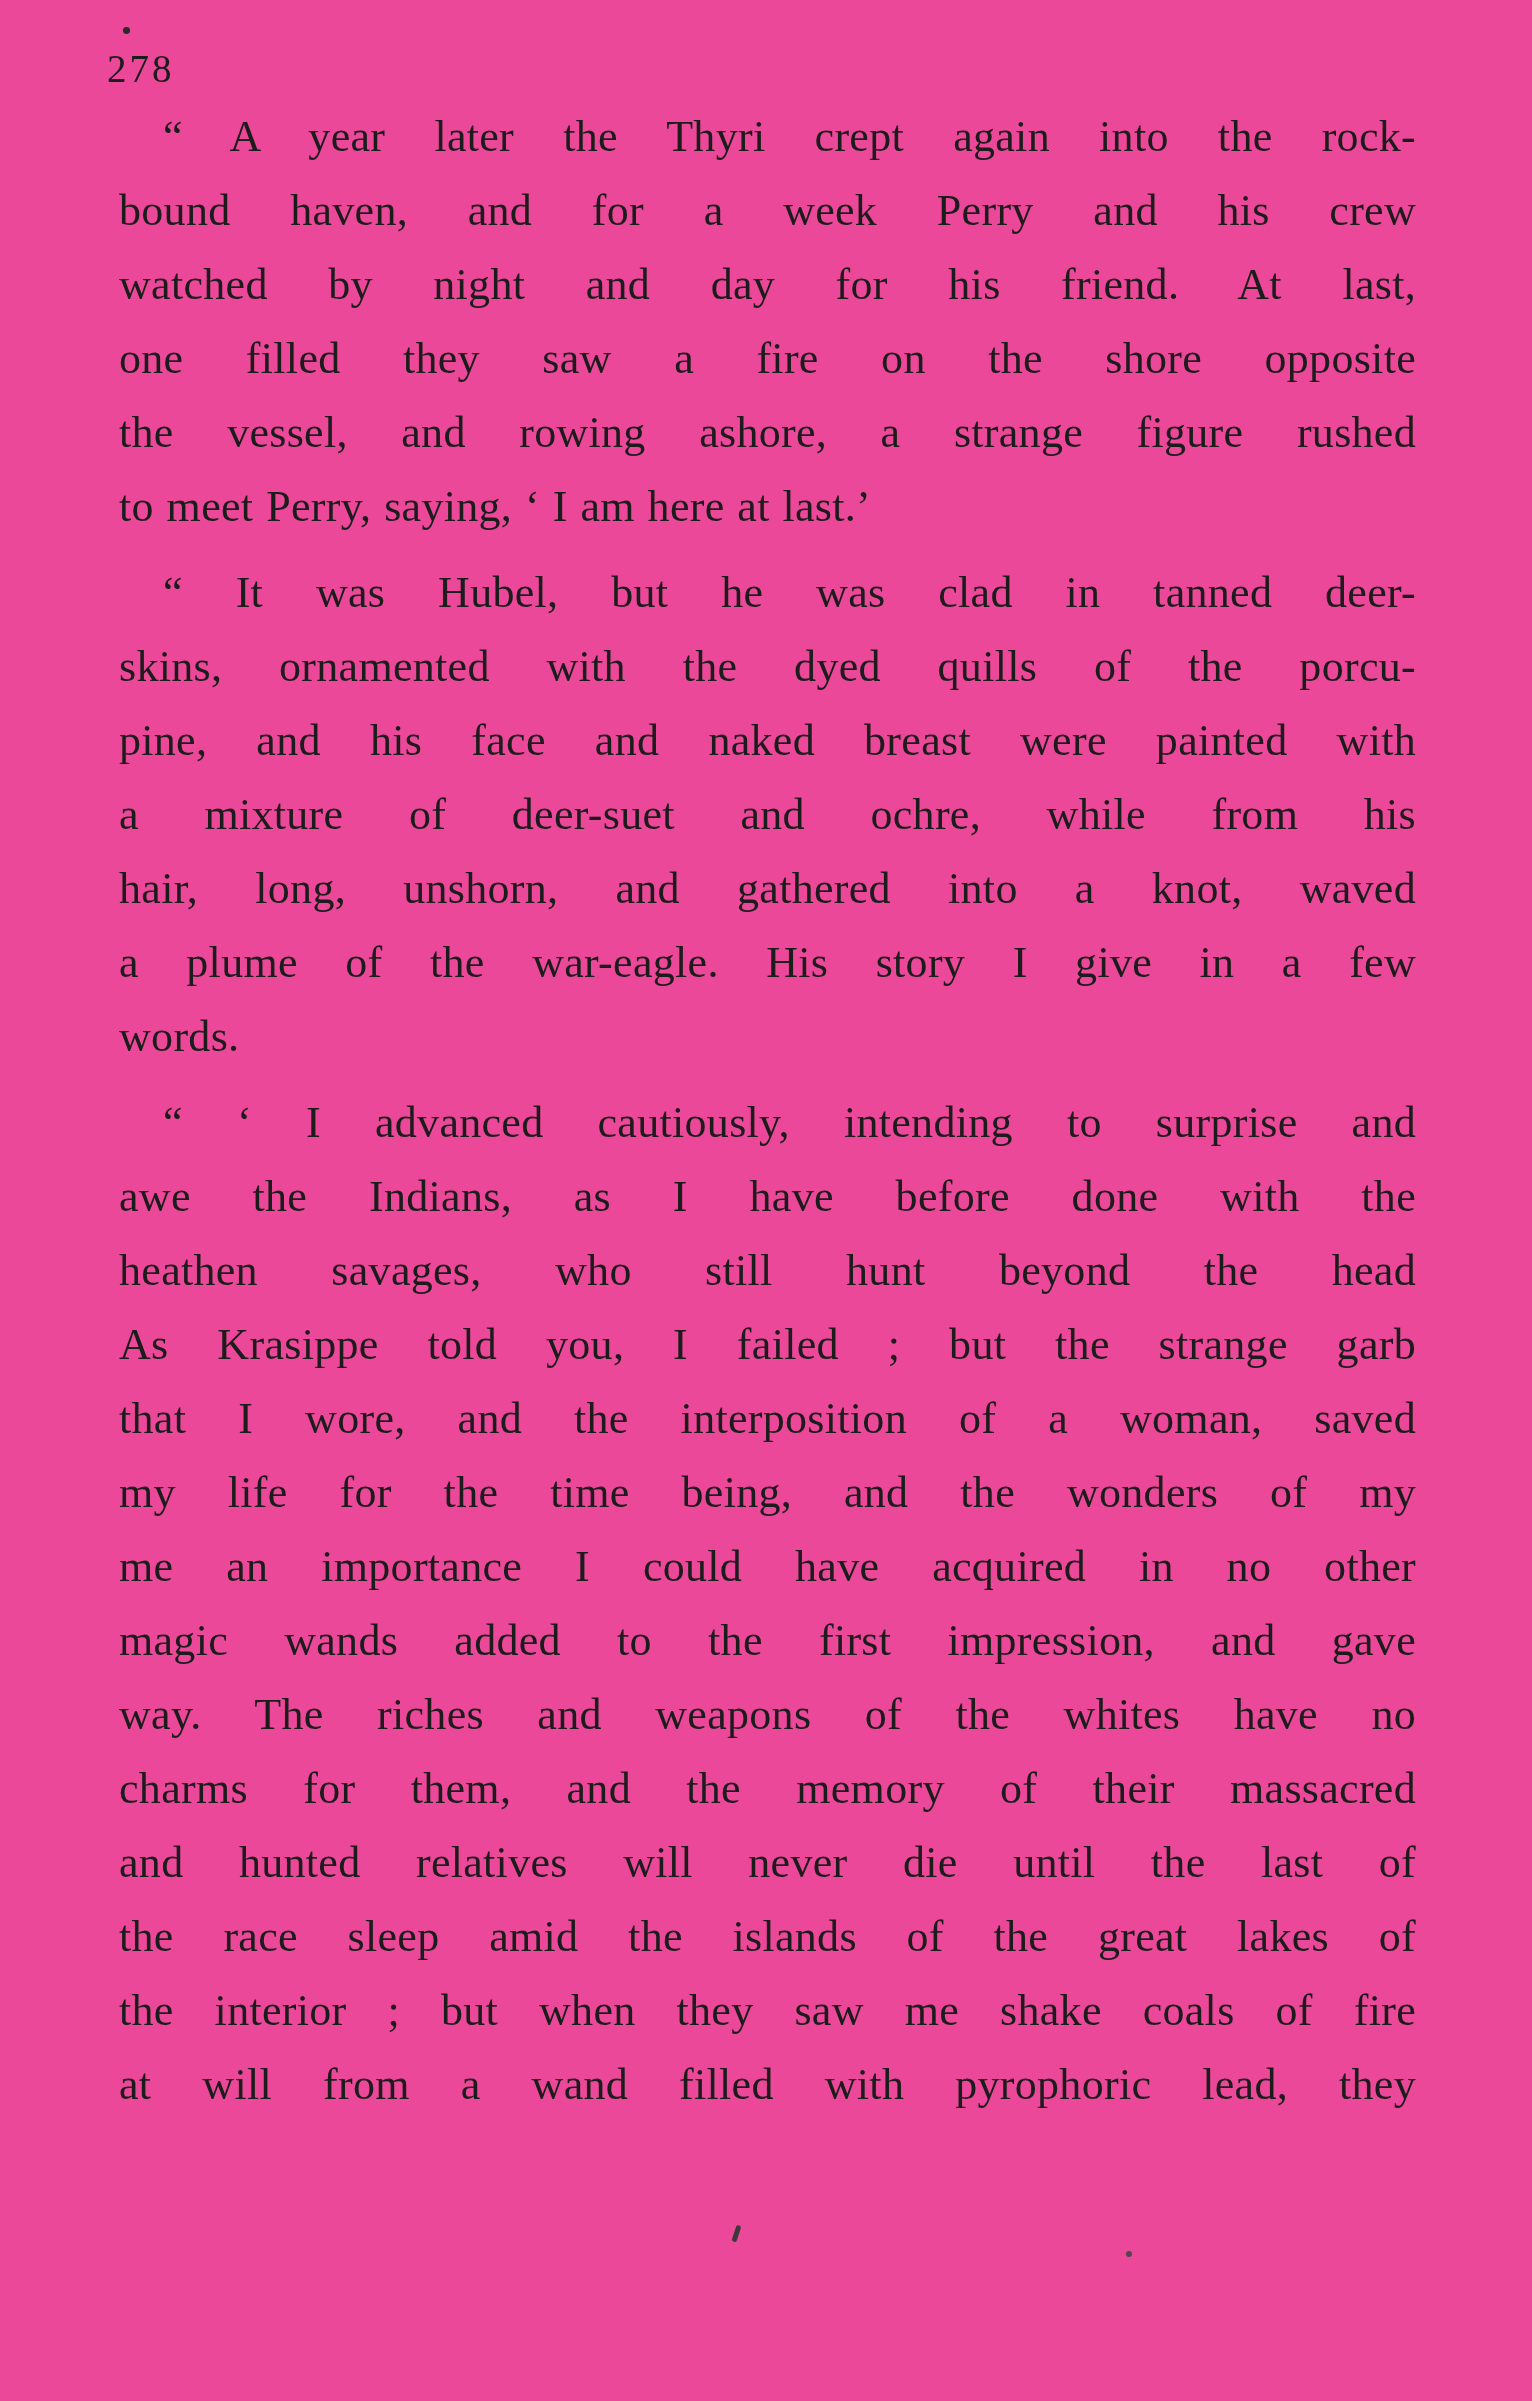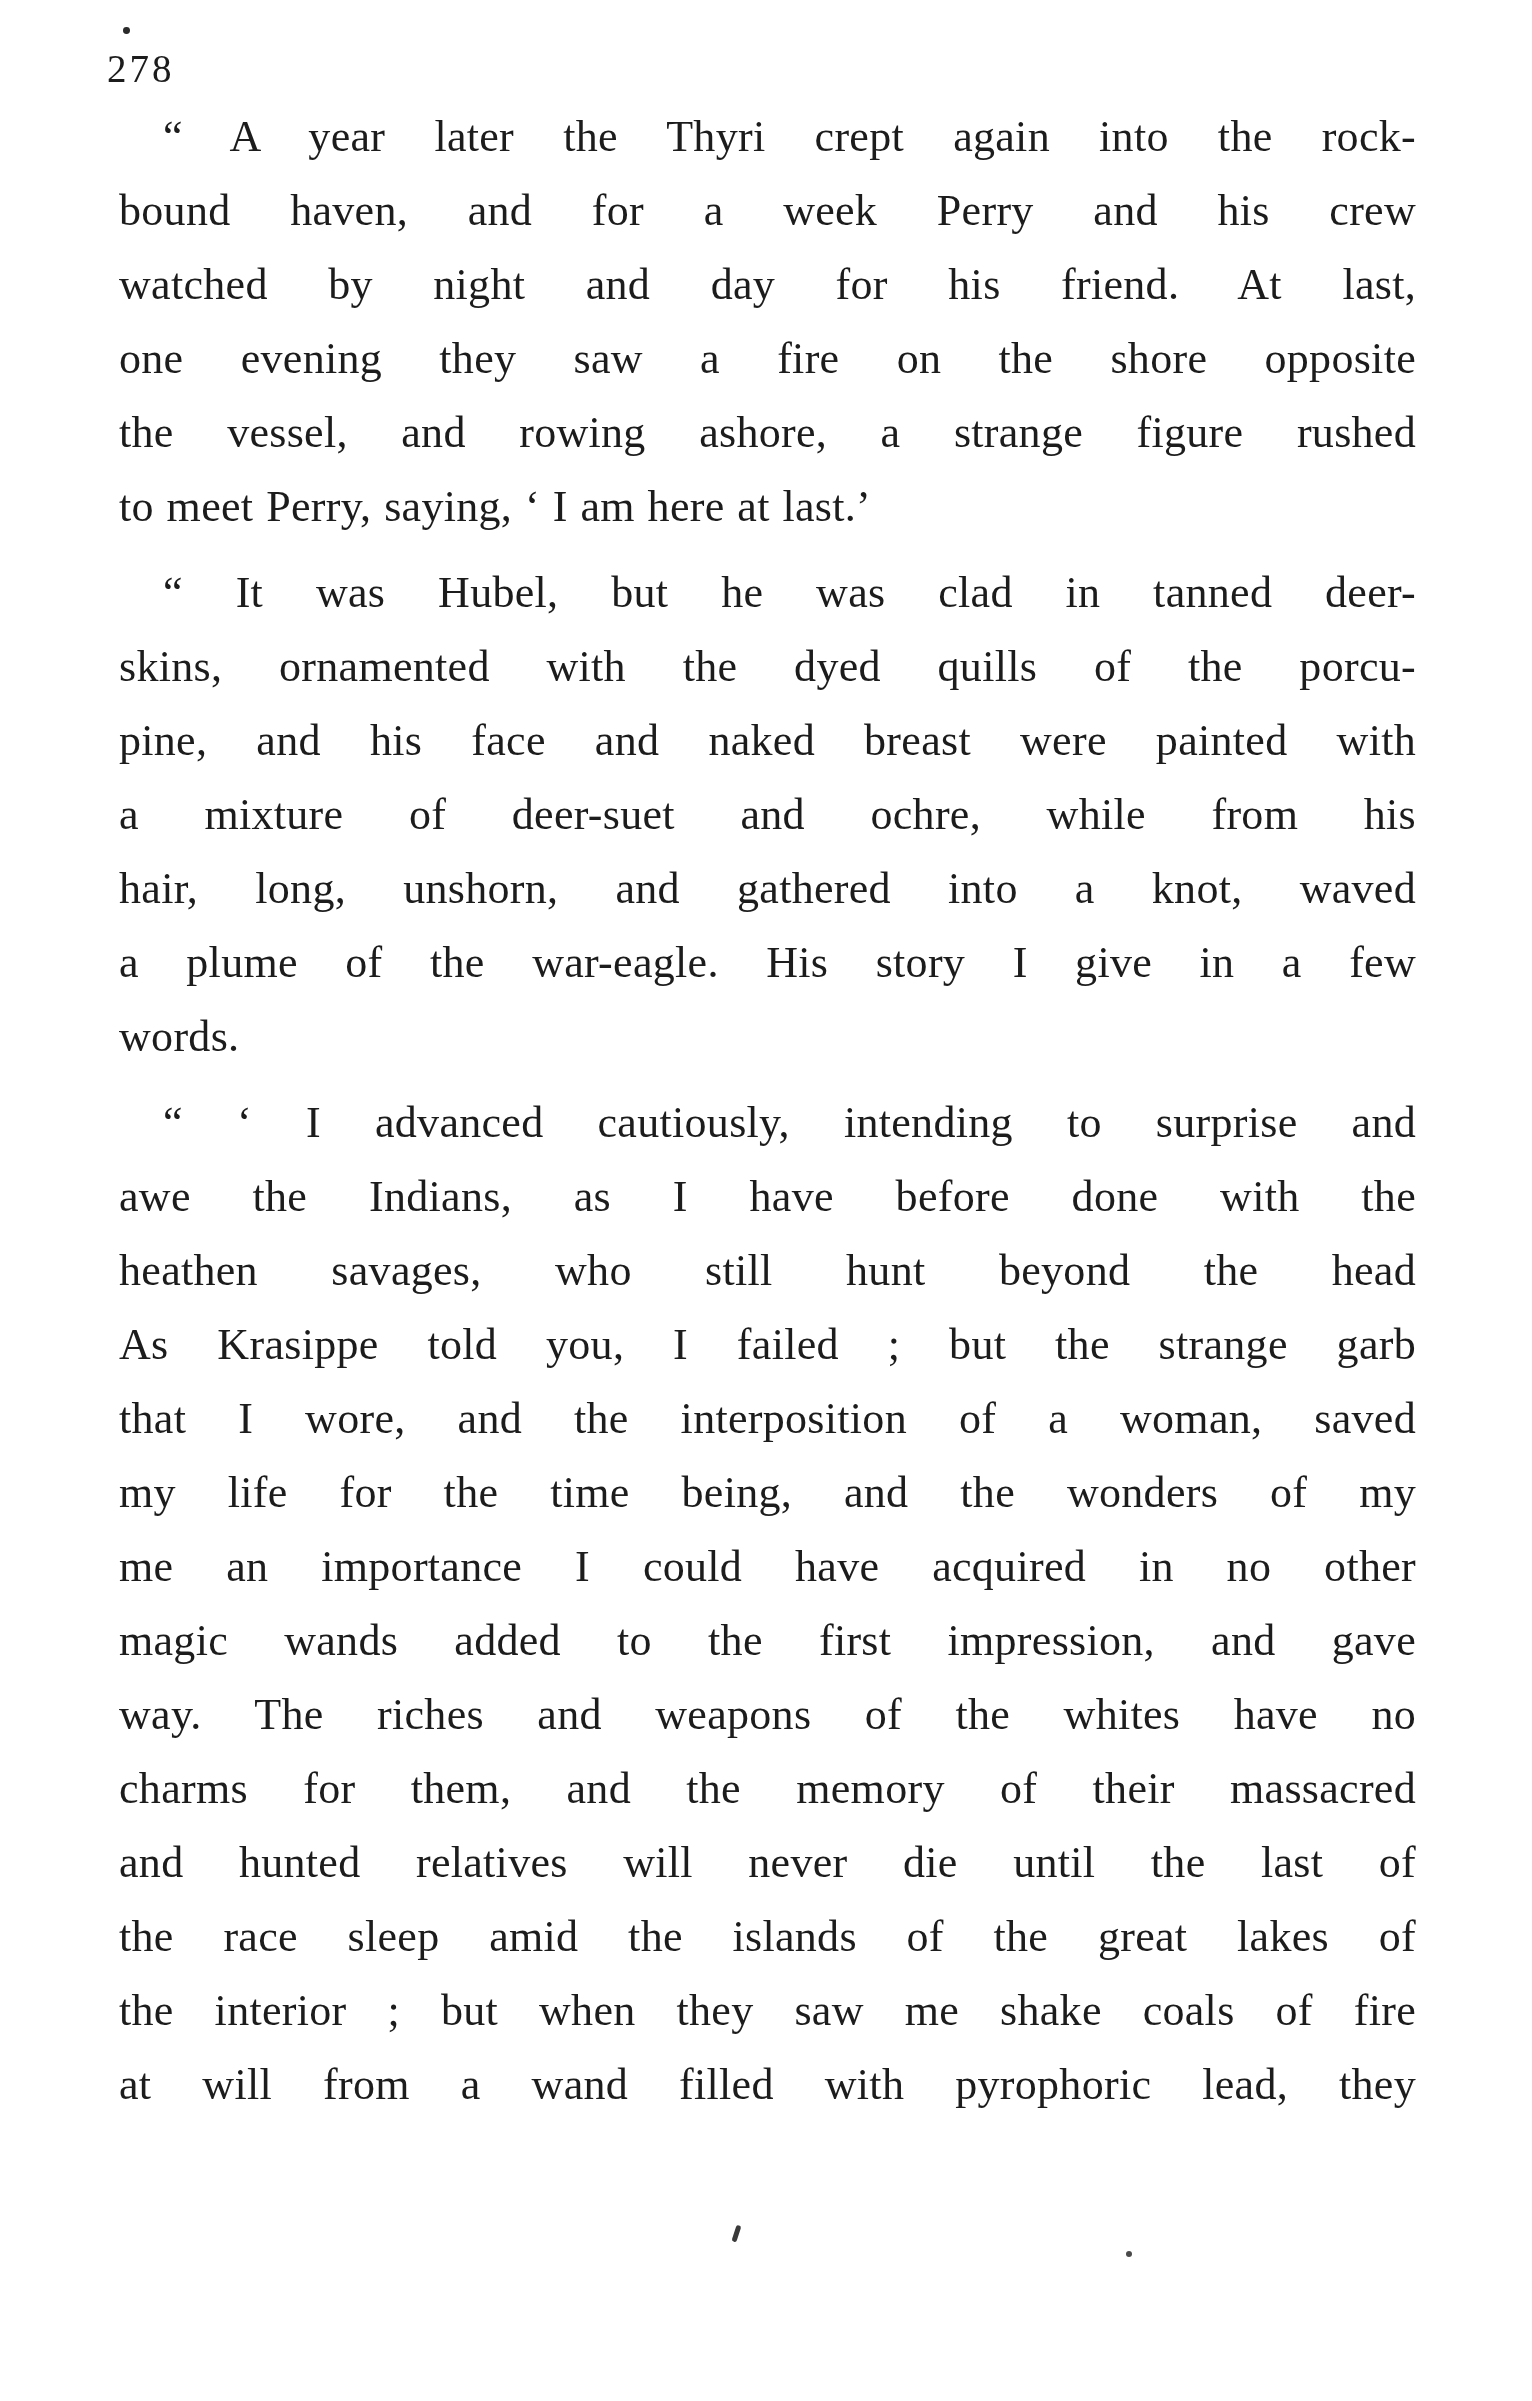--- a/index.html
+++ b/index.html
@@ -5,21 +5,21 @@
   html, body {
     margin: 0;
     padding: 0;
     background: #e8e8e4;
   }
   .page {
     position: relative;
     width: 1532px;
     height: 2401px;
     margin: 0 auto;
-    background: #ffffff;
+    background: #ec4899;
     overflow: hidden;
     font-family: "Liberation Serif", "DejaVu Serif", serif;
     color: #1c1c1c;
   }
   .text-block {
     position: absolute;
     left: 107px;
     top: 38px;
     width: 1321px;
   }
@@ -108,21 +108,21 @@
 
     <header class="page-header">
       <span class="page-number">278</span>
     </header>
 
     <main class="page-body">
         <div class="paragraph">
           <div class="line first">“ A year later the Thyri crept again into the rock-</div>
           <div class="line">bound haven, and for a week Perry and his crew</div>
           <div class="line">watched by night and day for his friend. At last,</div>
-          <div class="line">one evening they saw a fire on the shore opposite</div>
+          <div class="line">one filled they saw a fire on the shore opposite</div>
           <div class="line">the vessel, and rowing ashore, a strange figure rushed</div>
           <div class="line lastline">to meet Perry, saying, ‘ I am here at last.’</div>
         </div>
         <div class="paragraph">
           <div class="line first">“ It was Hubel, but he was clad in tanned deer-</div>
           <div class="line">skins, ornamented with the dyed quills of the porcu-</div>
           <div class="line">pine, and his face and naked breast were painted with</div>
           <div class="line">a mixture of deer-suet and ochre, while from his</div>
           <div class="line">hair, long, unshorn, and gathered into a knot, waved</div>
           <div class="line">a plume of the war-eagle. His story I give in a few</div>

